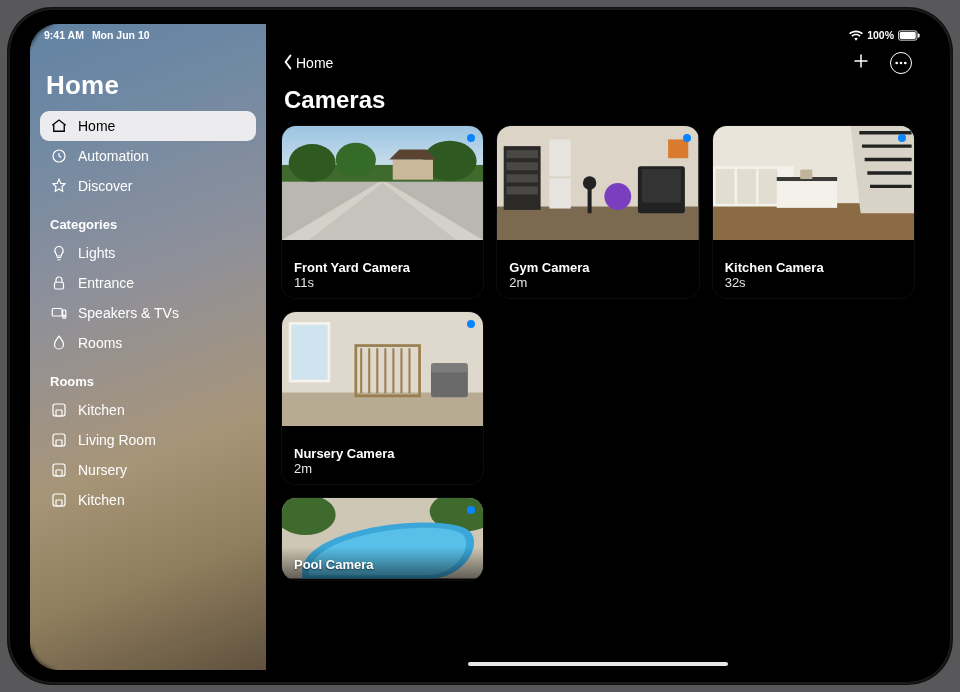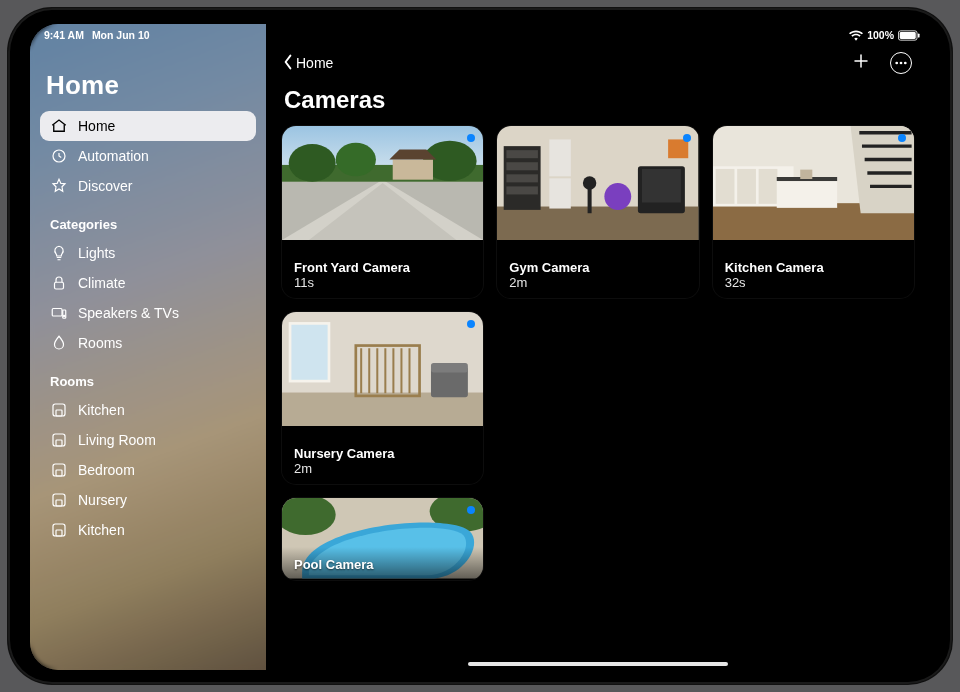--- a/index.html
+++ b/index.html
@@ -123,21 +123,21 @@
           </span>
           <span>Lights</span>
         </div>
         <div class="nav-item">
           <span class="ico">
             <svg width="18" height="18" viewBox="0 0 24 24" fill="none" stroke="currentColor" stroke-width="1.6">
                 <rect x="6" y="11" width="12" height="9" rx="2"></rect>
                 <path d="M8 11V8a4 4 0 0 1 8 0v3"></path>
               </svg>
           </span>
-          <span>Climate</span>
+          <span>Entrance</span>
         </div>
         <div class="nav-item">
           <span class="ico">
             <svg width="18" height="18" viewBox="0 0 24 24" fill="none" stroke="currentColor" stroke-width="1.6">
                 <rect x="3" y="6" width="13" height="10" rx="1.5"></rect>
                 <rect x="17" y="8" width="4" height="11" rx="1"></rect>
                 <circle cx="19" cy="16" r="1"></circle>
               </svg>
           </span>
           <span>Speakers &amp; TVs</span>
@@ -163,29 +163,20 @@
           <span>Kitchen</span>
         </div>
         <div class="nav-item">
           <span class="ico">
             <svg width="18" height="18" viewBox="0 0 24 24" fill="none" stroke="currentColor" stroke-width="1.6">
                 <rect x="4" y="4" width="16" height="16" rx="3"></rect>
                 <rect x="8" y="12" width="8" height="8" rx="1"></rect>
               </svg>
           </span>
           <span>Living Room</span>
-        </div>
-        <div class="nav-item">
-          <span class="ico">
-            <svg width="18" height="18" viewBox="0 0 24 24" fill="none" stroke="currentColor" stroke-width="1.6">
-                <rect x="4" y="4" width="16" height="16" rx="3"></rect>
-                <rect x="8" y="12" width="8" height="8" rx="1"></rect>
-              </svg>
-          </span>
-          <span>Bedroom</span>
         </div>
         <div class="nav-item">
           <span class="ico">
             <svg width="18" height="18" viewBox="0 0 24 24" fill="none" stroke="currentColor" stroke-width="1.6">
                 <rect x="4" y="4" width="16" height="16" rx="3"></rect>
                 <rect x="8" y="12" width="8" height="8" rx="1"></rect>
               </svg>
           </span>
           <span>Nursery</span>
         </div>

